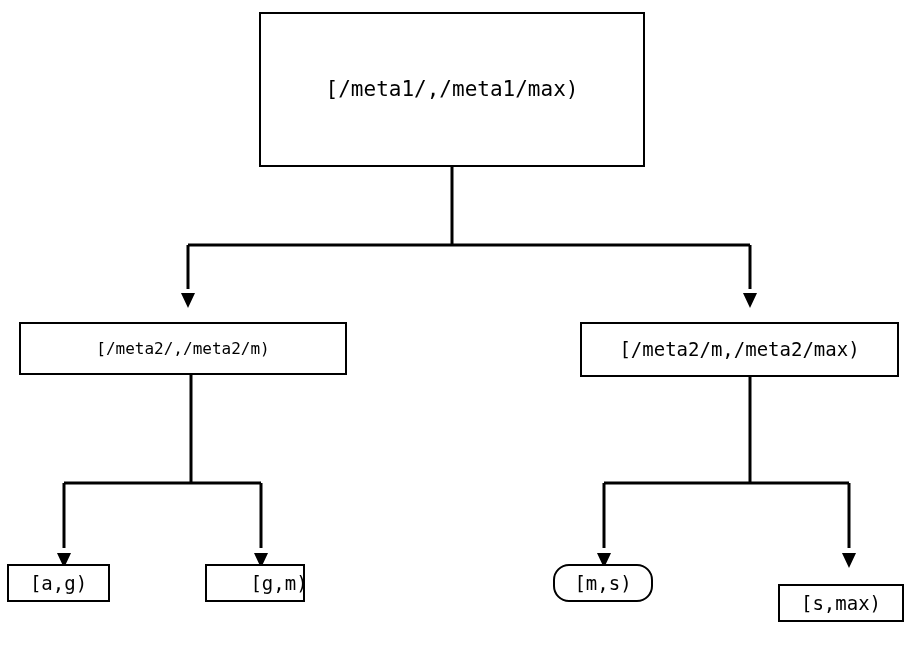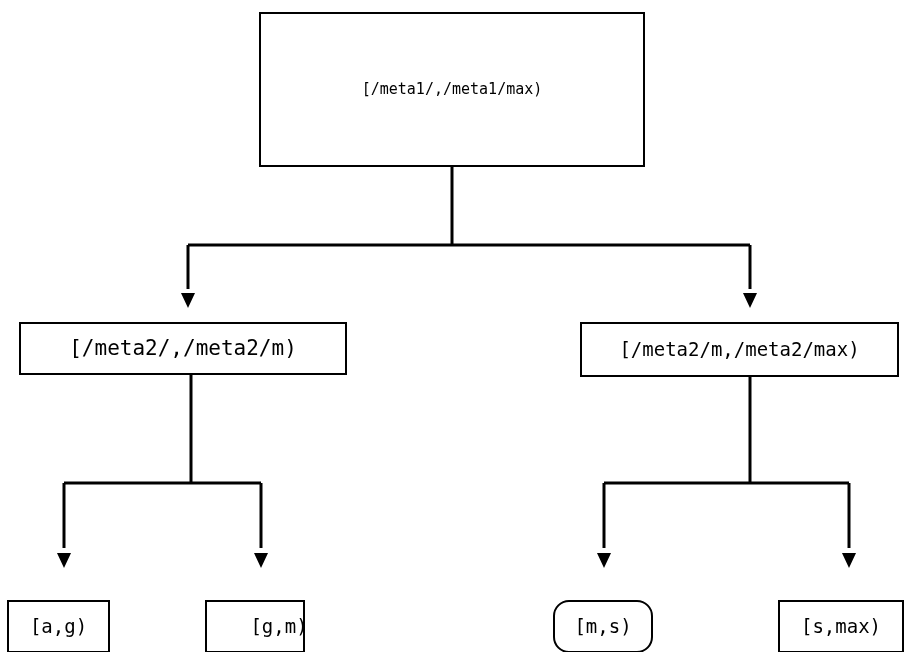--- a/index.html
+++ b/index.html
@@ -37,46 +37,46 @@
   }
   .node-label {
     display: block;
     line-height: 1;
   }
   .node-root {
     left: 259px;
     top: 12px;
     width: 386px;
     height: 155px;
-    font-size: 15px;
+    font-size: 21px;
     text-align: right;
   }
   .node-mid-left {
     left: 19px;
     top: 322px;
     width: 328px;
     height: 53px;
-    font-size: 21px;
+    font-size: 16px;
   }
   .node-mid-right {
     left: 580px;
     top: 322px;
     width: 319px;
     height: 55px;
     font-size: 19px;
   }
   .node-leaf {
-    top: 600px;
-    height: 53px;
+    top: 564px;
+    height: 38px;
     font-size: 19px;
   }
   .node-leaf-1 { left: 7px;   width: 103px; }
   .node-leaf-2 { left: 205px; width: 100px; padding-left: 48px; }
   .node-leaf-3 { left: 553px; width: 100px; border-radius: 16px; }
-  .node-leaf-4 { left: 778px; width: 126px; }
+  .node-leaf-4 { left: 778px; width: 126px; margin-top: 20px; }
 </style>
 </head>
 <body>
 
 <div id="diagram-root">
 
   <svg id="connectors" viewBox="0 0 912 652" xmlns="http://www.w3.org/2000/svg">
 
     <g>
       <path d="M 452 167 L 452 245" stroke="#000000" stroke-width="3" fill="none"></path>

